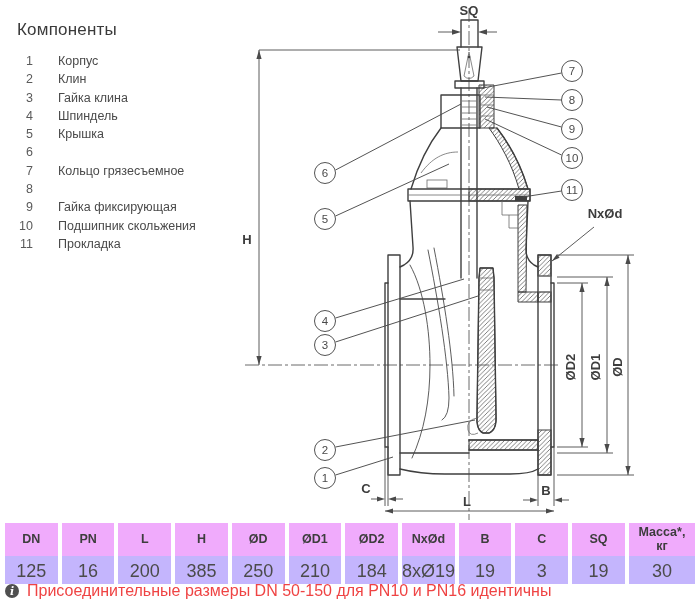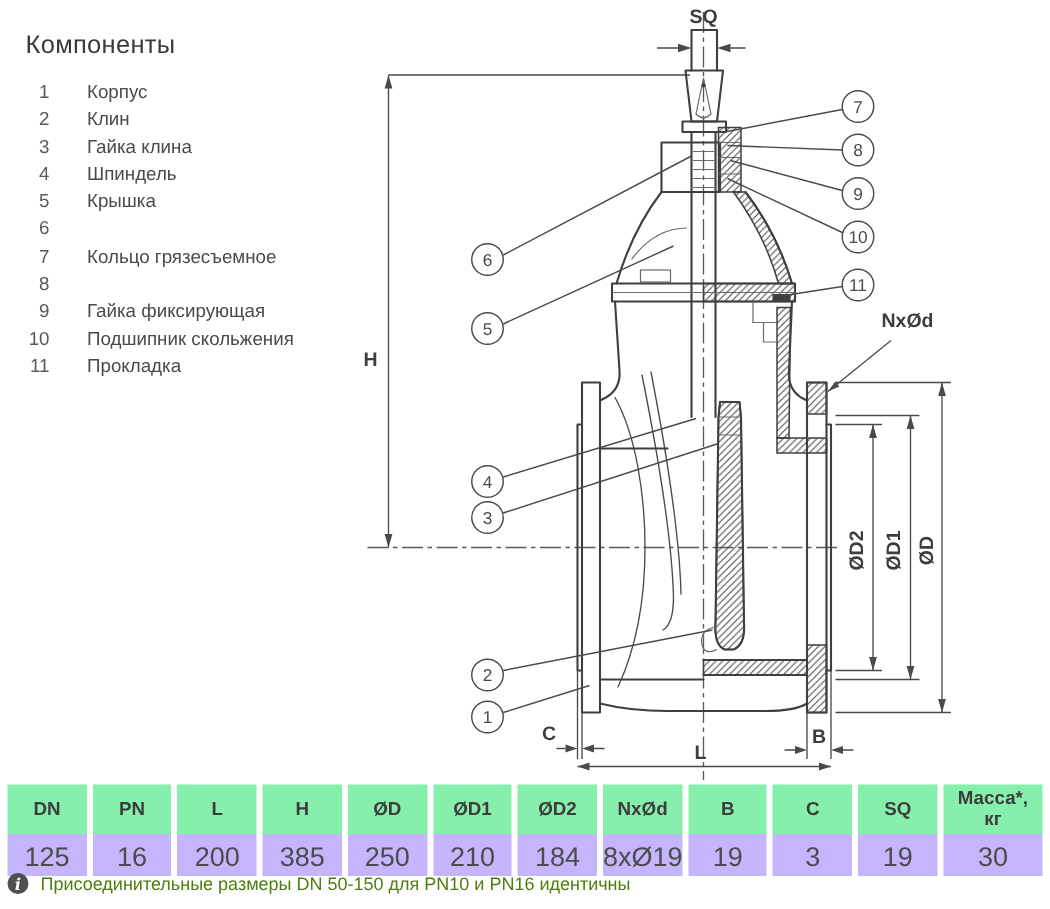--- a/index.html
+++ b/index.html
@@ -22,30 +22,30 @@
   .arr{fill:#4a4a4a;stroke:none;}
   .cl{stroke:#4a4a4a;stroke-width:.95;fill:none;}
   .hat{fill:url(#hatch);stroke:#3f3f3f;stroke-width:1;}
   .dimtxt{fill:#3d3d3d;font-size:13px;font-weight:bold;font-family:"Liberation Sans",sans-serif;}
   .cotxt{fill:#4a4a4a;font-size:11.5px;font-family:"Liberation Sans",sans-serif;}
   .cdash{stroke:#5a5a5a;stroke-width:.9;fill:none;stroke-dasharray:14 3 3 3;}
 
   
   .spec{position:absolute;left:1px;top:523px;width:698px;}
   table{width:100%;border-collapse:separate;border-spacing:4px 0;table-layout:fixed;}
-  th{background:#86efac;color:#3d3d3d;font-size:12.5px;font-weight:bold;height:33px;vertical-align:middle;padding:0 1px;line-height:13.5px;}
+  th{background:#f0abfc;color:#3d3d3d;font-size:12.5px;font-weight:bold;height:33px;vertical-align:middle;padding:0 1px;line-height:13.5px;}
   td{color:#4b4b4b;font-size:18px;text-align:center;padding:5px 0 2px 0;background:#c4b5fd;}
   col.std{width:8.15%;} col.wide{width:10.2%;}
 
   
   .note{position:absolute;left:5px;top:582px;display:flex;align-items:center;gap:8px;}
   .info-dot{width:14px;height:14px;border-radius:50%;background:#4f4f4f;color:#fff;
     font-family:"DejaVu Serif",serif;font-weight:bold;font-style:italic;font-size:11px;
     display:flex;align-items:center;justify-content:center;flex:none;}
-  .note .txt{font-size:12px;color:#4d7c0f;}
+  .note .txt{font-size:16px;color:#ef4444;}
 </style>
 </head>
 <body>
 
 <div class="stage">
 
   <div class="components">
     <h2>Компоненты</h2>
     <div class="comp-row">
         <span class="num">1</span>

